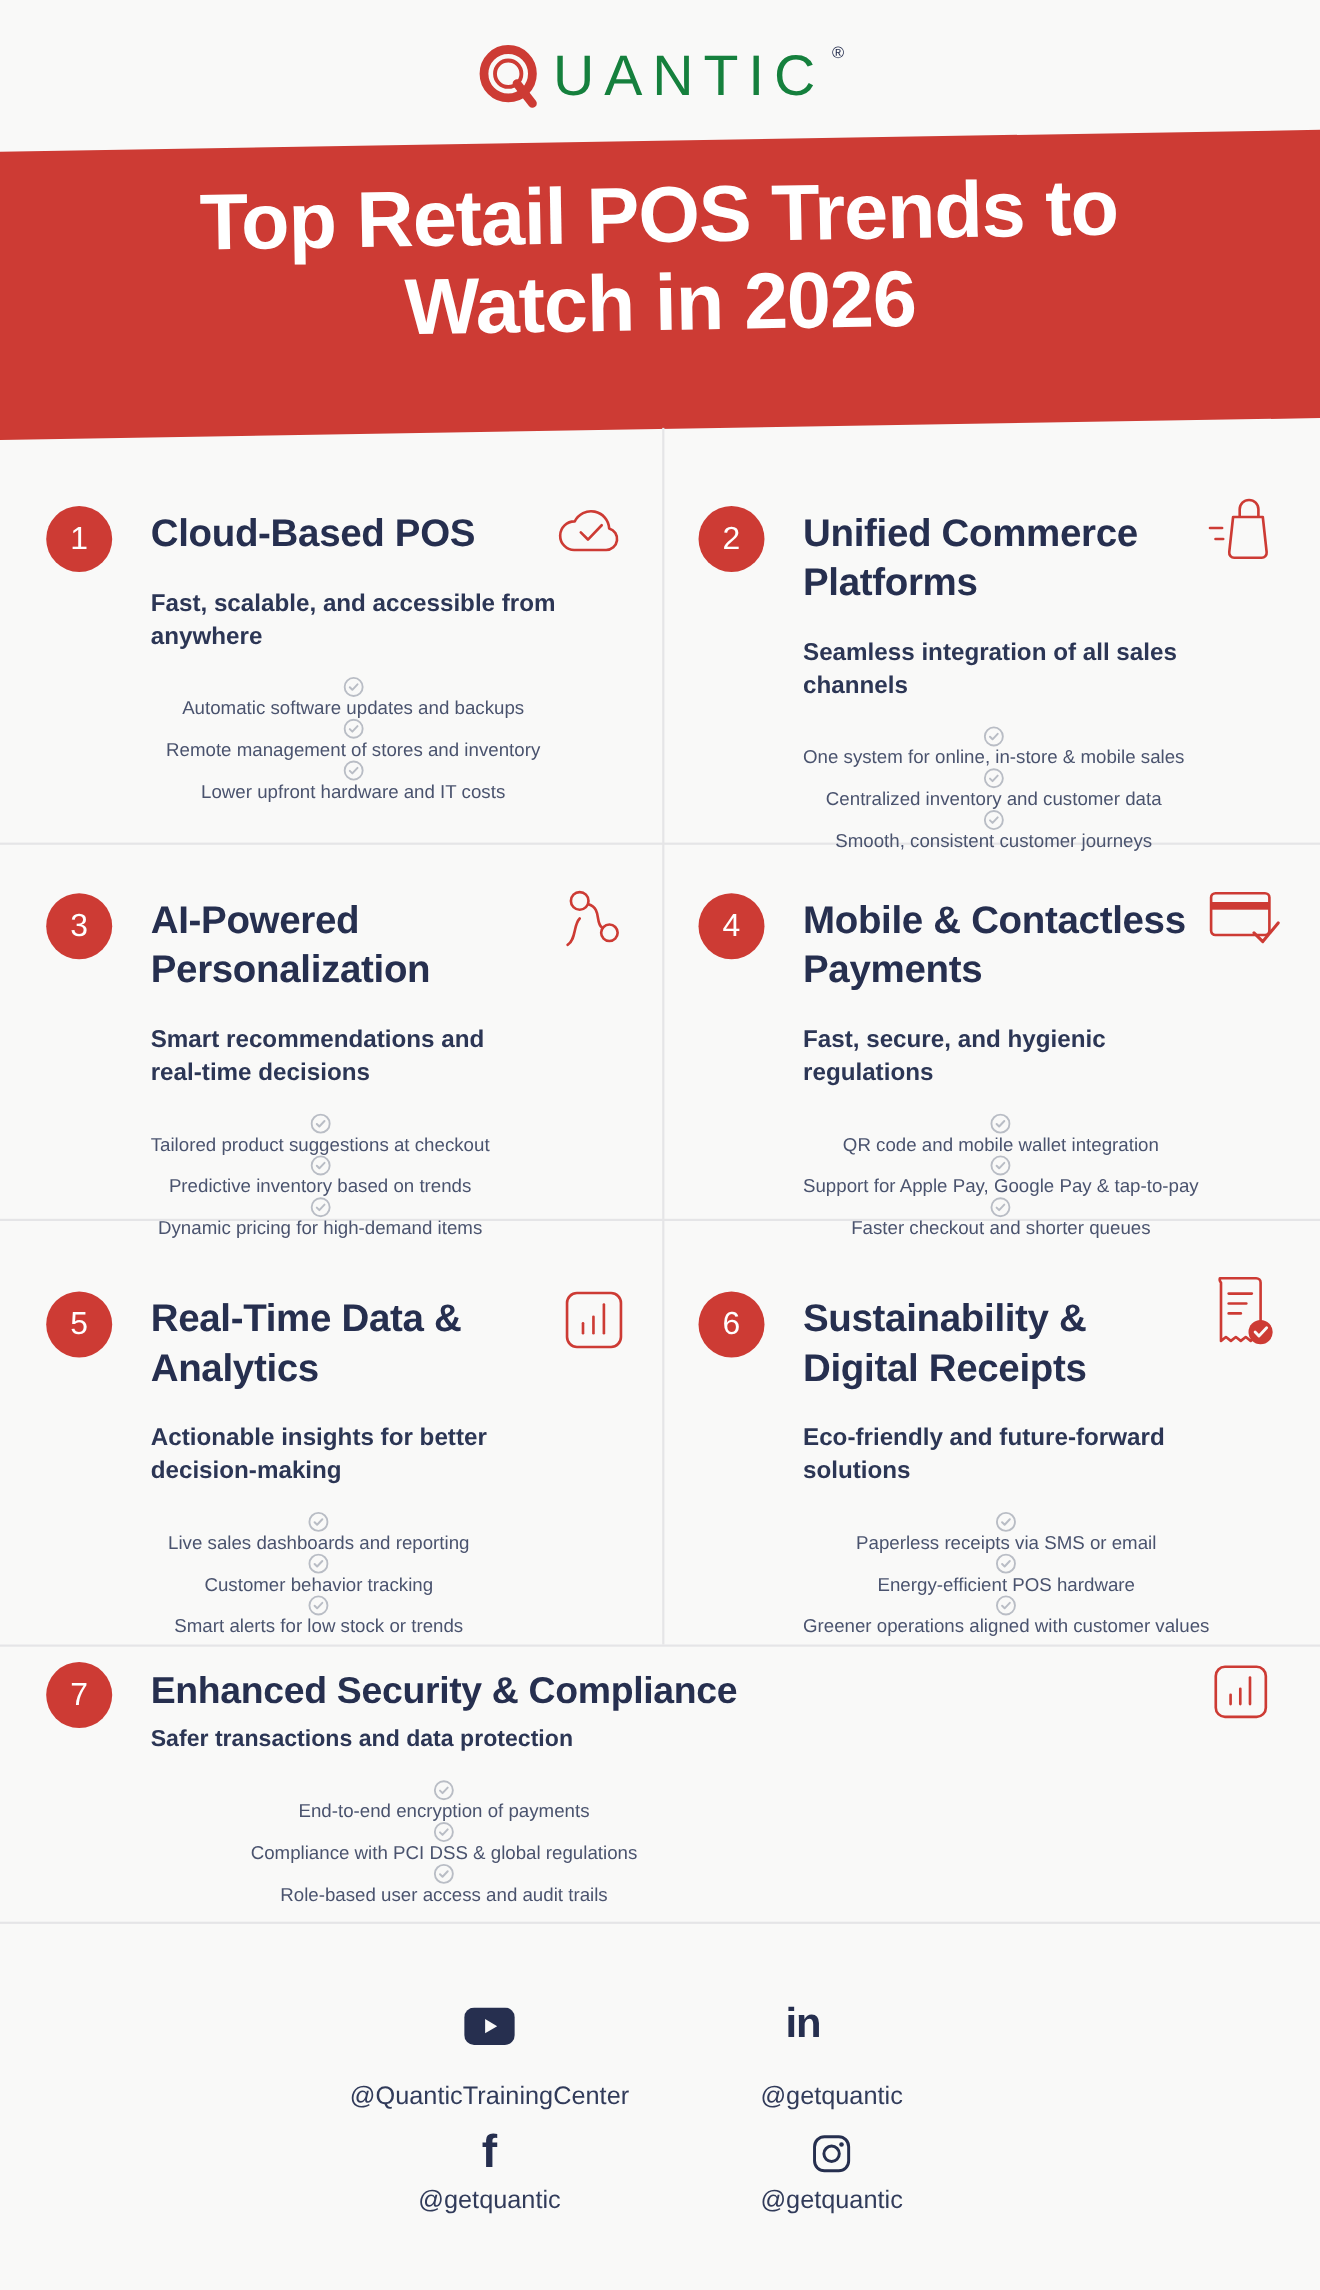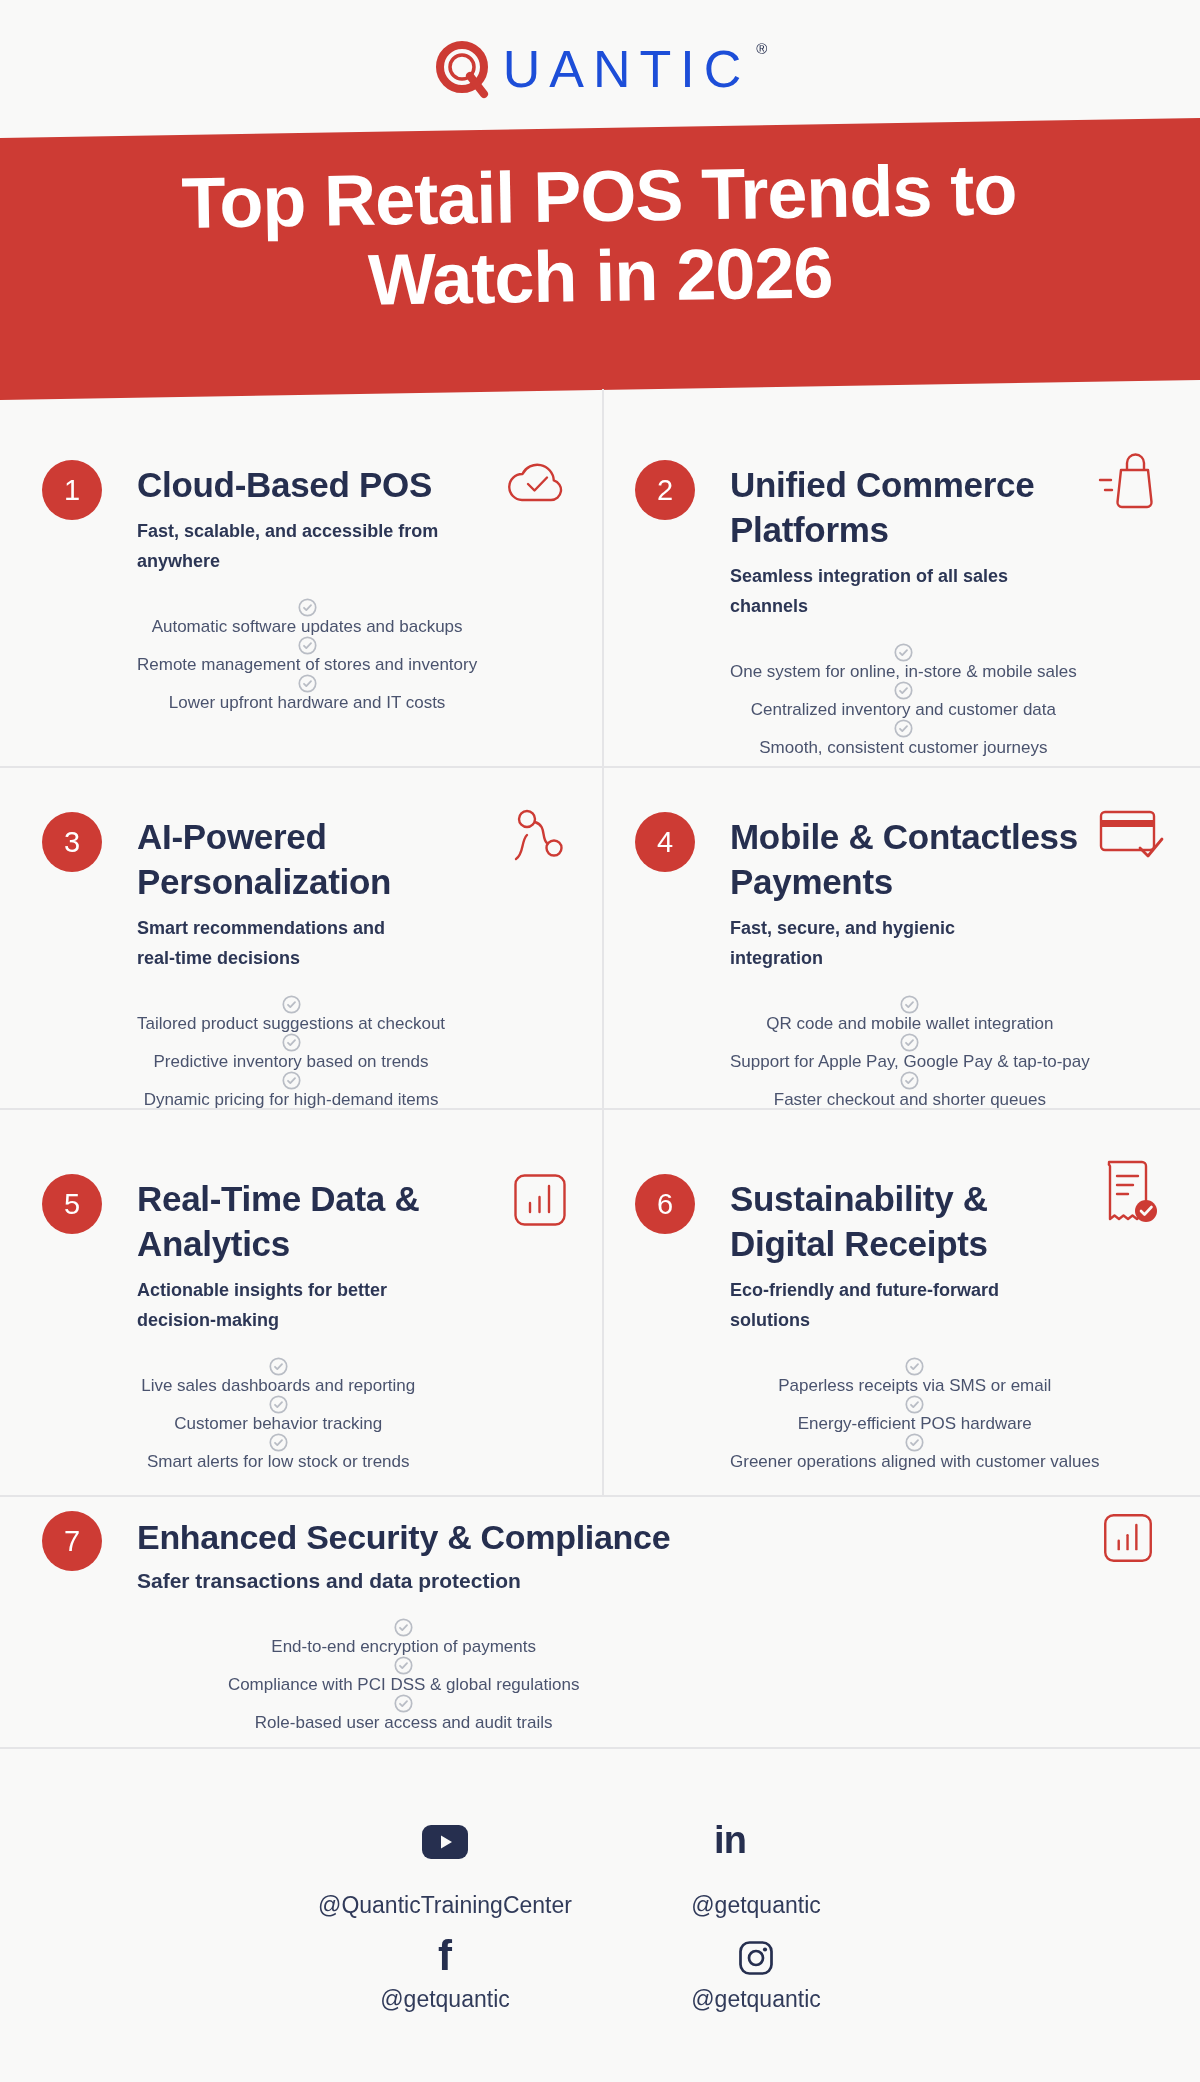--- a/index.html
+++ b/index.html
@@ -3,21 +3,21 @@
 <meta charset="utf-8">
 <style>
   html,body{margin:0;padding:0;background:#e9e9e9;}
   .page{position:relative;width:1200px;height:2082px;background:#f9f9f8;overflow:hidden;
         font-family:"Liberation Sans",sans-serif;margin:0 auto;}
 
   
   .logo-row{position:absolute;top:38px;left:0;right:0;display:flex;justify-content:center;
             align-items:center;gap:10px;}
   .logo-q{width:60px;height:62px;}
-  .logo-text{font-size:52px;line-height:60px;font-weight:500;letter-spacing:9px;color:#1d4ed8;}
+  .logo-text{font-size:52px;line-height:60px;font-weight:500;letter-spacing:9px;color:#15803d;}
   .logo-reg{font-size:15px;color:#262f4f;align-self:flex-start;margin-top:2px;margin-left:-4px;}
 
   
   .banner{position:absolute;left:-30px;top:128px;width:1260px;height:262px;background:#cd3b34;
           transform:rotate(-0.95deg);}
   .banner-title{margin-top:28px;text-align:center;color:#ffffff;font-size:72px;line-height:80px;
                 font-weight:700;letter-spacing:-1px;}
   .banner-title span{display:block;}
 
   
@@ -29,21 +29,21 @@
   .card{position:absolute;}
   .card.pos-r1l{left:42px;top:460px;} .card.pos-r1r{left:635px;top:460px;}
   .card.pos-r2l{left:42px;top:812px;} .card.pos-r2r{left:635px;top:812px;}
   .card.pos-r3l{left:42px;top:1174px;} .card.pos-r3r{left:635px;top:1174px;}
   .card.pos-r4{left:42px;top:1511px;}
   .num{position:absolute;left:0;top:0;width:60px;height:60px;border-radius:50%;background:#cd3b34;
        color:#fff;display:flex;align-items:center;justify-content:center;font-size:29px;font-weight:400;}
   .content{margin-left:95px;padding-top:2px;}
   .title{font-size:35px;line-height:45px;font-weight:700;color:#262f4f;letter-spacing:-0.3px;max-width:420px;}
   .title span{display:block;}
-  .subtitle{margin-top:9px;font-size:18px;line-height:30px;font-weight:700;color:#2c3655;}
+  .subtitle{margin-top:26px;font-size:22px;line-height:30px;font-weight:700;color:#2c3655;}
   .subtitle span{display:block;}
   .list{margin-top:22px;display:flex;flex-direction:column;gap:12px;}
   .item{display:flex;align-items:center;height:26px;font-size:17px;color:#4a536e;flex-direction:column;}
   .item svg{flex:none;}
   .card.c7 .title{font-size:34px;line-height:48px;max-width:none;text-align:center;}
   .card.c7 .subtitle{margin-top:5px;font-size:21px;}
   .card.c7 .list{}
 
   
   .cicon{position:absolute;}
@@ -219,21 +219,21 @@
 
   <div class="card pos-r2r">
     <div class="num">4</div>
     <div class="content">
       <div class="title">
         <span>Mobile &amp; Contactless</span>
         <span>Payments</span>
       </div>
       <div class="subtitle">
         <span>Fast, secure, and hygienic</span>
-        <span>integration</span>
+        <span>regulations</span>
       </div>
       <div class="list">
         <div class="item">
           <svg width="19" height="19" viewBox="0 0 19 19">
               <circle cx="9.5" cy="9.5" r="8.2" fill="none" stroke="#b9bdc5" stroke-width="1.7"></circle>
               <path d="M6 9.8l2.3 2.3 4.7-5" fill="none" stroke="#b9bdc5" stroke-width="1.8" stroke-linecap="round" stroke-linejoin="round"></path>
             </svg>
           <span>QR code and mobile wallet integration</span>
         </div>
         <div class="item">

